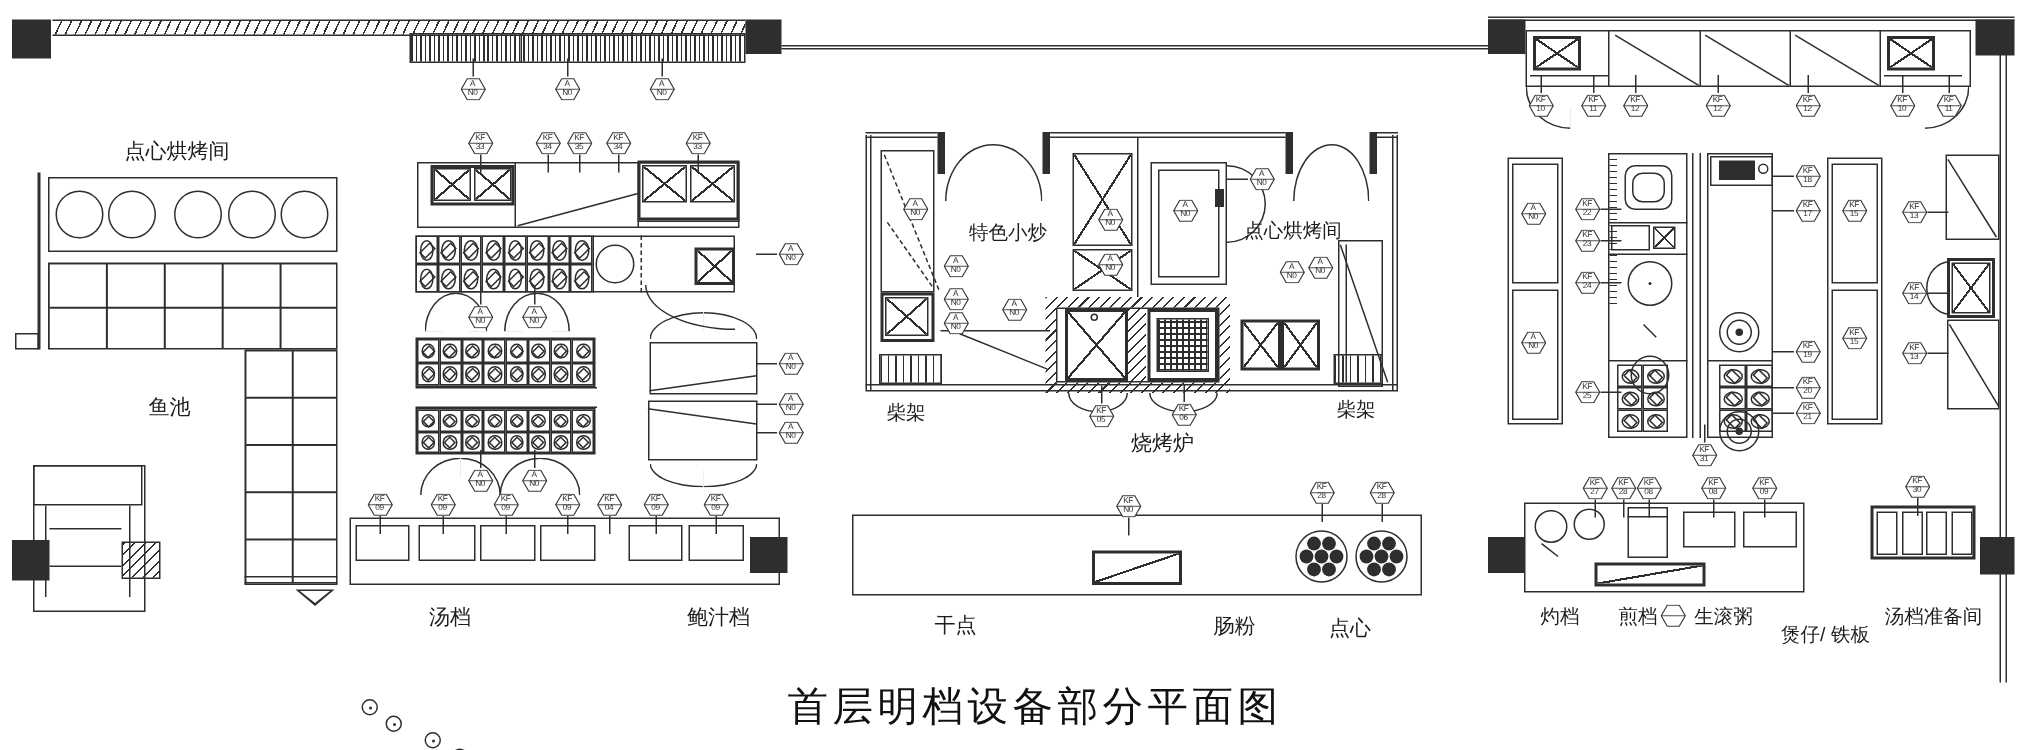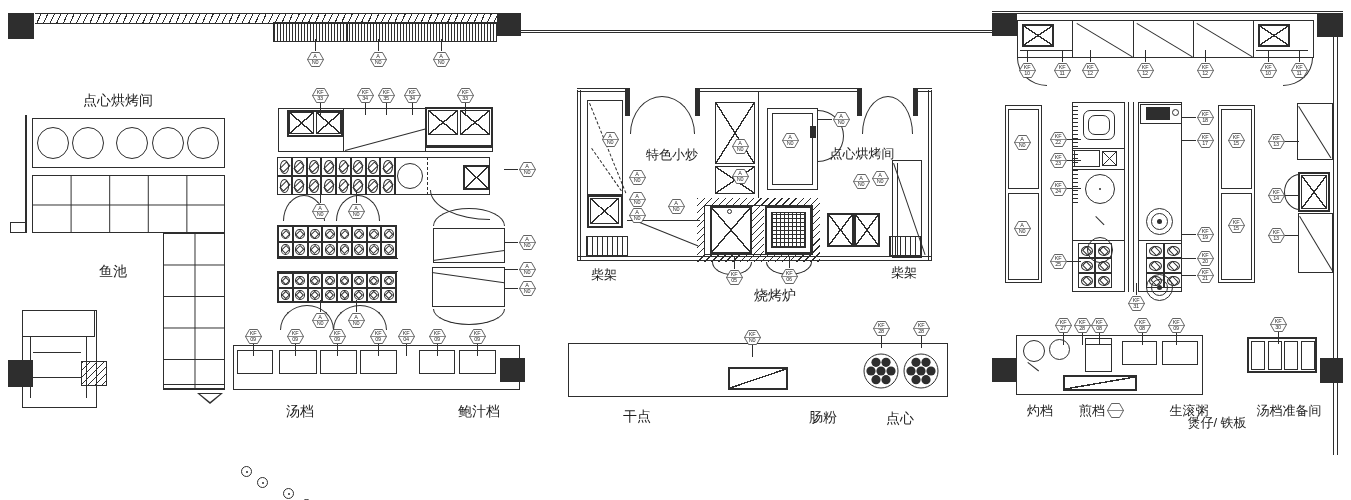--- a/index.html
+++ b/index.html
@@ -60,20 +60,21 @@
   .tag .tt{top:1px}.tag .tb{top:7.8px}
   .albl{position:absolute;transform:translate(-50%,-50%);white-space:nowrap;color:#1d1d1d;
         font-family:"Liberation Sans",sans-serif}
   .title{position:absolute;transform:translate(-50%,-50%);white-space:nowrap;color:#111;
          font-size:27px;letter-spacing:3px;font-family:"Liberation Serif",serif}
 </style>
 </head>
 <body>
 
 <div id="cv">
+  <div class="title" style="left:690px;top:471px">首层明档设备部分平面图</div>
 <div class="a hatchband" style="left: 35px; top: 13px; width: 462px; height: 11px;"></div>
     <div class="a blk" style="left: 8px; top: 13px; width: 26px; height: 26px;"></div>
     <div class="a blk" style="left: 497px; top: 13px; width: 24px; height: 23px;"></div>
     <div class="a blk" style="left: 992px; top: 13px; width: 25px; height: 23px;"></div>
     <div class="a blk" style="left: 1317px; top: 13px; width: 26px; height: 24px;"></div>
     <div class="a dbl" style="left: 521px; top: 30px; width: 471px; height: 3px;"></div>
     <div class="a dbl" style="left: 992px; top: 11px; width: 351px; height: 3px;"></div>
     <div class="a dblv" style="left: 1333px; top: 35px; width: 5px; height: 420px;"></div>
     <div class="a b stripes" style="left: 273px; top: 22px; width: 224px; height: 20px;"></div>
     <div class="a vl" style="left: 347px; top: 22px; width: 0px; height: 20px;"></div>
@@ -355,21 +356,21 @@
     <div class="albl" style="left: 672px; top: 155px; font-size: 13px;">特色小炒</div>
     <div class="albl" style="left: 862px; top: 154px; font-size: 13px;">点心烘烤间</div>
     <div class="albl" style="left: 604px; top: 275px; font-size: 13px;">柴架</div>
     <div class="albl" style="left: 904px; top: 273px; font-size: 13px;">柴架</div>
     <div class="albl" style="left: 775px; top: 296px; font-size: 14px;">烧烤炉</div>
     <div class="albl" style="left: 637px; top: 417px; font-size: 14px;">干点</div>
     <div class="albl" style="left: 823px; top: 418px; font-size: 14px;">肠粉</div>
     <div class="albl" style="left: 900px; top: 419px; font-size: 14px;">点心</div>
     <div class="albl" style="left: 1040px; top: 411px; font-size: 13px;">灼档</div>
     <div class="albl" style="left: 1092px; top: 411px; font-size: 13px;">煎档</div>
-    <div class="albl" style="left: 1149px; top: 411px; font-size: 13px; margin-left: 40px;">生滚粥</div>
+    <div class="albl" style="left: 1149px; top: 411px; font-size: 13px;">生滚粥</div>
     <div class="albl" style="left: 1217px; top: 423px; font-size: 13px;">煲仔/ 铁板</div>
     <div class="albl" style="left: 1289px; top: 411px; font-size: 13px;">汤档准备间</div>
     <div class="tag" style="left: 306.5px; top: 51.5px;">
       <svg width="17" height="15" viewBox="0 0 17 15">
         <polygon points="4.5,0.5 12.5,0.5 16.5,7.5 12.5,14.5 4.5,14.5 0.5,7.5" fill="#fff" stroke="#3a3a3a" stroke-width="0.8"></polygon>
         <line x1="0.5" y1="7.5" x2="16.5" y2="7.5" stroke="#3a3a3a" stroke-width="0.6"></line>
       </svg>
       <div class="tt">A</div>
       <div class="tb">N0</div>
     </div>

